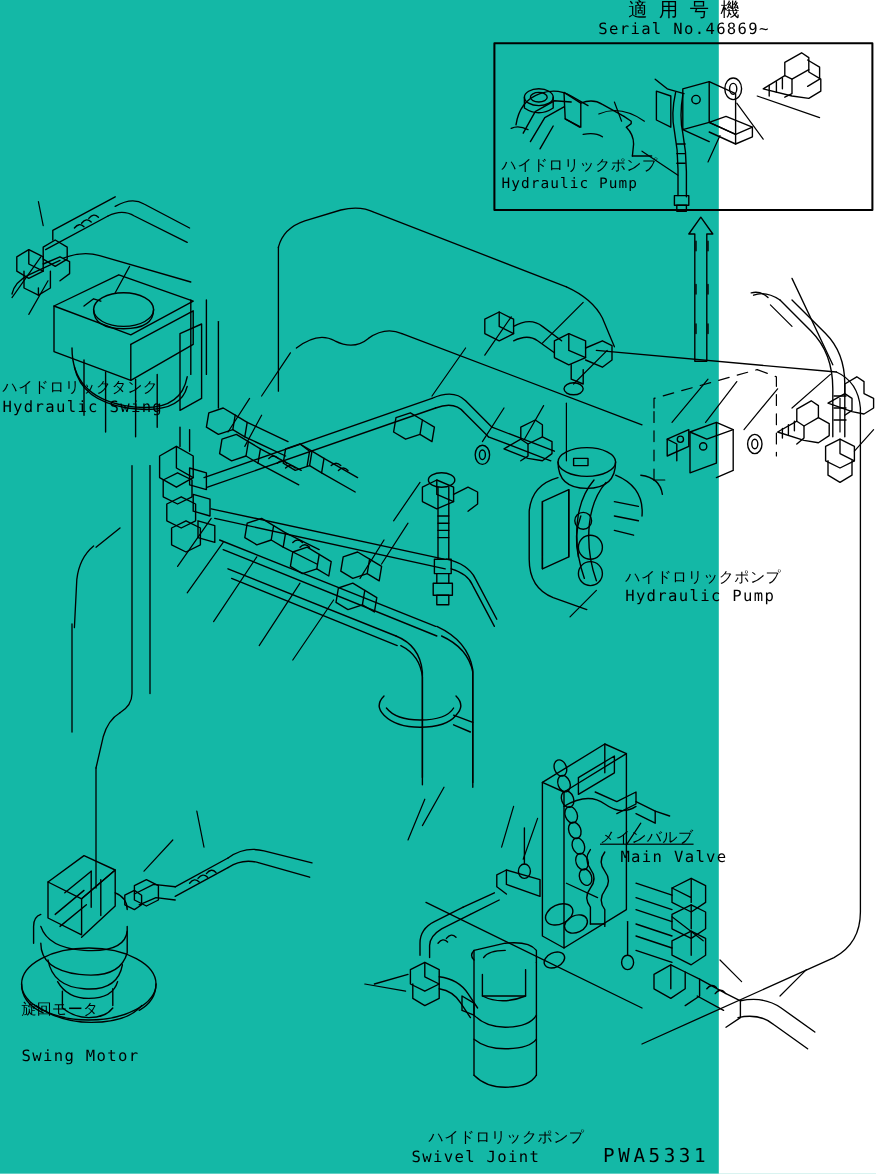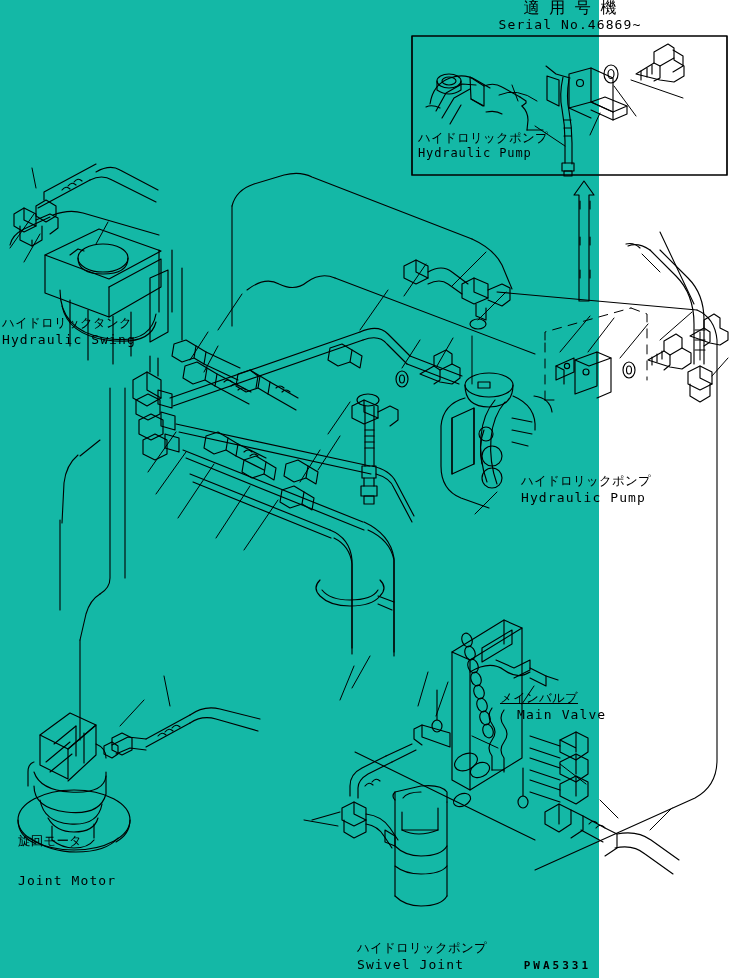--- a/index.html
+++ b/index.html
@@ -7,21 +7,21 @@
   body{width:730px;height:978px;position:relative;overflow:hidden;
        font-family:"DejaVu Sans Mono","Liberation Mono",monospace;color:#000;}
   #sheet{position:absolute;left:0;top:0;width:599px;height:978px;background:#14b8a6;}
   svg#art{position:absolute;left:0;top:0;width:730px;height:978px;}
   .lbl{position:absolute;white-space:pre;line-height:1.05;}
   .jp{font-family:"DejaVu Sans","Liberation Sans",sans-serif;font-size:12.5px;letter-spacing:.2px;}
   .en{font-family:"DejaVu Sans Mono","Liberation Mono",monospace;font-size:13px;letter-spacing:1.1px;}
   .en.small{font-size:12px;letter-spacing:.9px;}
   .ctr{text-align:center;}
   .dwg{position:absolute;right:8px;bottom:6px;font-family:"DejaVu Sans Mono","Liberation Mono",monospace;
-       font-size:11px;letter-spacing:3px;font-weight:bold;margin-left:24px;}
+       font-size:16px;letter-spacing:3px;font-weight:normal;margin-left:24px;}
 </style>
 </head>
 <body>
 
 <div id="sheet">
 
   <svg id="art" viewBox="0 0 730 978" xmlns="http://www.w3.org/2000/svg" fill="none" stroke="#000" stroke-width="1.15" stroke-linecap="round" stroke-linejoin="round">
 
     <g>
       <rect x="412" y="36" width="315" height="139" stroke-width="1.7"></rect>
@@ -502,20 +502,20 @@
   <div class="lbl jp" style="left:2px;top:316px;">ハイドロリックタンク</div>
   <div class="lbl en" style="left:2px;top:333px;">Hydraulic Swing</div>
 
   <div class="lbl jp" style="left:521px;top:474px;">ハイドロリックポンプ</div>
   <div class="lbl en" style="left:521px;top:491px;">Hydraulic Pump</div>
 
   <div class="lbl jp" style="left:500px;top:691px;text-decoration:underline;">メインバルブ</div>
   <div class="lbl en" style="left:501px;top:708px;margin-left:16px;">Main Valve</div>
 
   <div class="lbl jp" style="left:18px;top:834px;">旋回モータ</div>
-  <div class="lbl en" style="left:18px;top:874px;">Joint Motor</div>
+  <div class="lbl en" style="left:18px;top:874px;">Swing Motor</div>
 
   <div class="lbl jp" style="left:357px;top:941px;">ハイドロリックポンプ</div>
-  <div class="lbl en" style="left:357px;top:958px;text-align:right;">Swivel Joint</div>
+  <div class="lbl en" style="left:343px;top:958px;text-align:right;">Swivel Joint</div>
 
   <div class="dwg">PWA5331</div>
 
 </div>
 
 </body></html>

